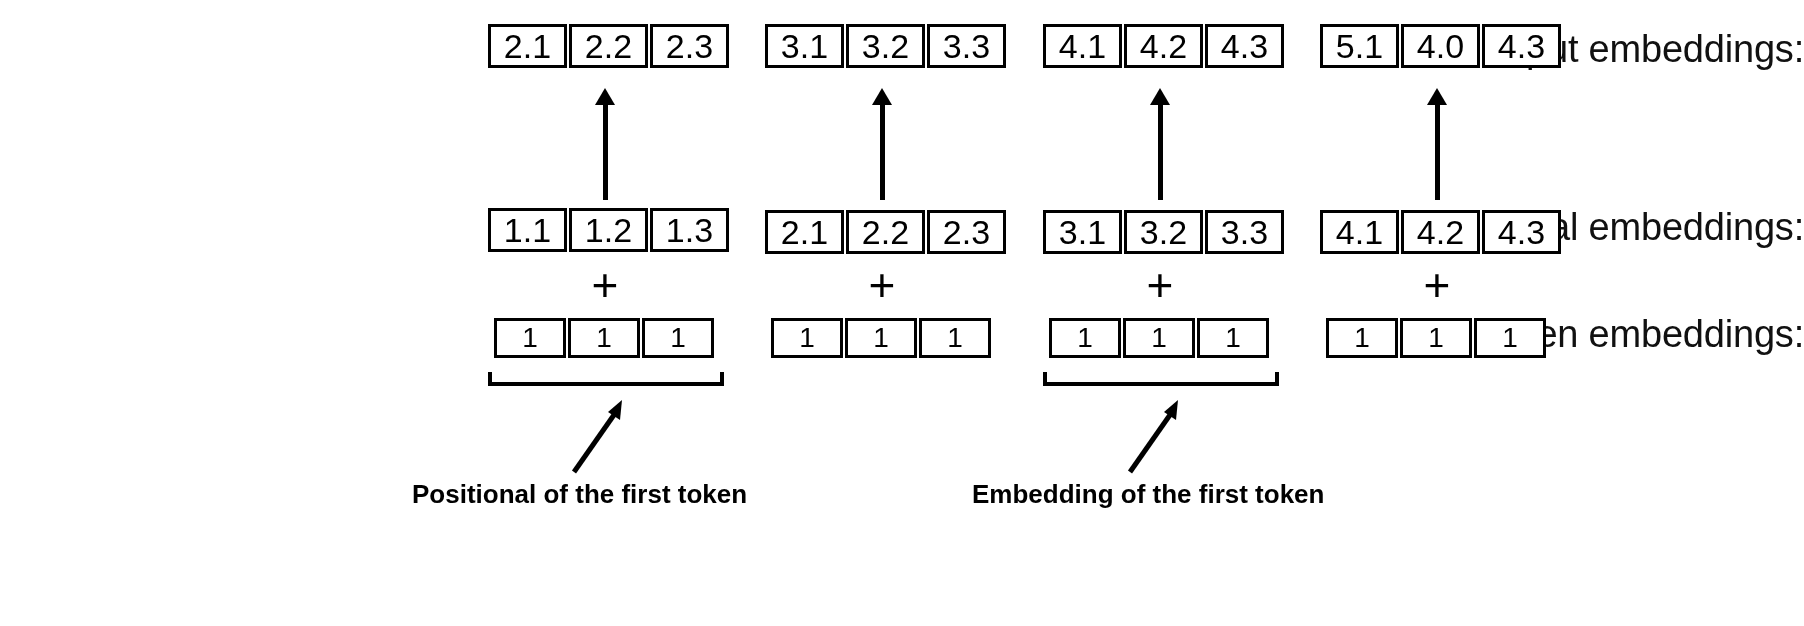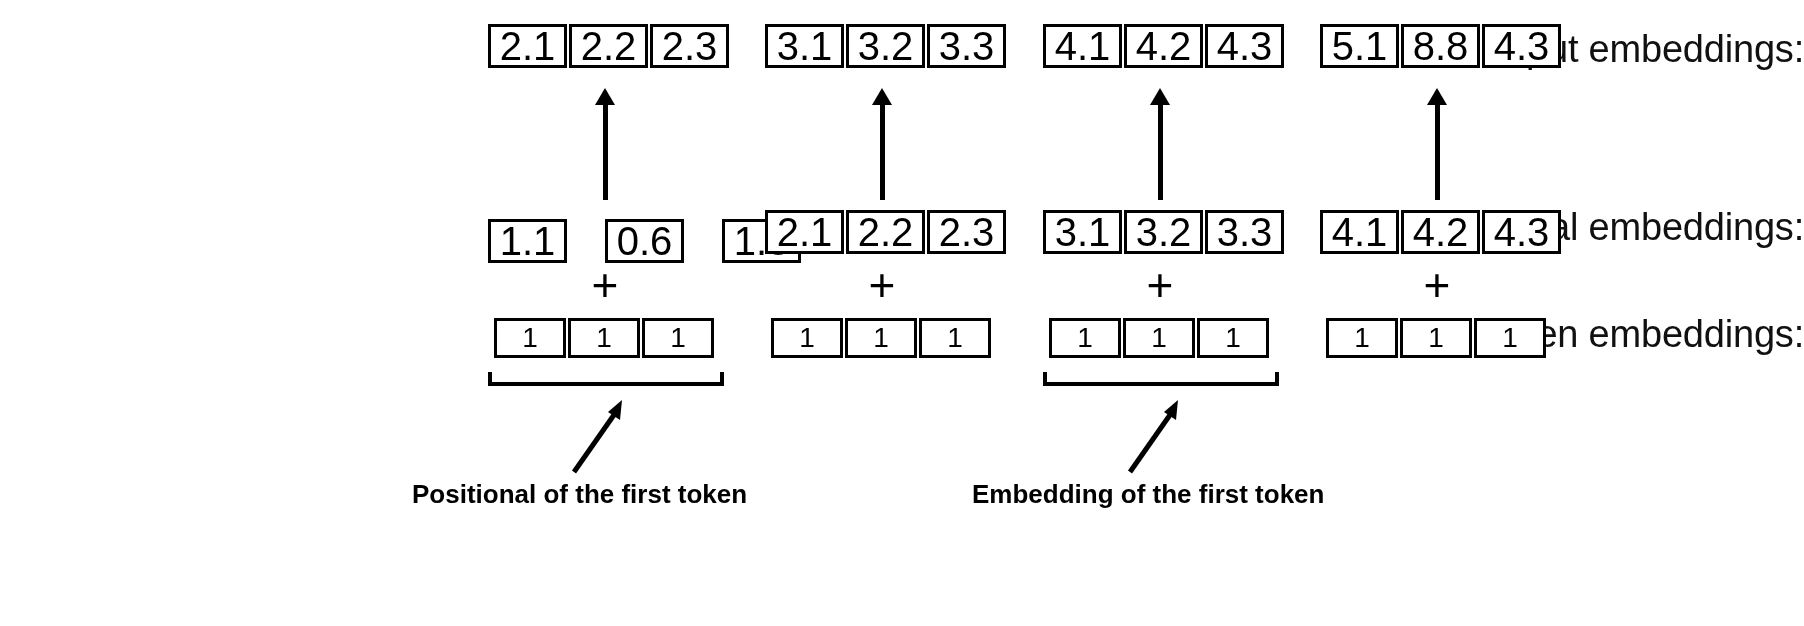--- a/index.html
+++ b/index.html
@@ -41,21 +41,21 @@
     display: flex;
     flex-direction: row;
     align-items: center;
   }
   .cell {
     border: 3px solid #000000;
     background: #ffffff;
     display: flex;
     align-items: center;
     justify-content: center;
-    font-size: 40px;
+    font-size: 34px;
     line-height: 1;
     color: #000000;
     box-sizing: border-box;
   }
   .row-input .cell,
   .row-pos .cell {
     width: 79px;
     height: 44px;
     margin-right: 2px;
   }
@@ -150,44 +150,44 @@
     <div class="cell">3.2</div>
     <div class="cell">3.3</div>
   </div>
   <div class="group row-input" style="left:1043px; top:24px;">
     <div class="cell">4.1</div>
     <div class="cell">4.2</div>
     <div class="cell">4.3</div>
   </div>
   <div class="group row-input" style="left:1320px; top:24px;">
     <div class="cell">5.1</div>
-    <div class="cell">8.8</div>
+    <div class="cell">4.0</div>
     <div class="cell">4.3</div>
   </div>
 
   <div class="v-arrow" style="left:605px; top:88px; height:112px;">
     <div class="head"></div>
     <div class="shaft" style="height:100px;"></div>
   </div>
   <div class="v-arrow" style="left:882px; top:88px; height:112px;">
     <div class="head"></div>
     <div class="shaft" style="height:100px;"></div>
   </div>
   <div class="v-arrow" style="left:1160px; top:88px; height:112px;">
     <div class="head"></div>
     <div class="shaft" style="height:100px;"></div>
   </div>
   <div class="v-arrow" style="left:1437px; top:88px; height:112px;">
     <div class="head"></div>
     <div class="shaft" style="height:100px;"></div>
   </div>
 
-  <div class="group row-pos" style="left:488px; top:219px;gap:36px;">
+  <div class="group row-pos" style="left:488px; top:208px;">
     <div class="cell">1.1</div>
-    <div class="cell">0.6</div>
+    <div class="cell">1.2</div>
     <div class="cell">1.3</div>
   </div>
   <div class="group row-pos" style="left:765px; top:210px;">
     <div class="cell">2.1</div>
     <div class="cell">2.2</div>
     <div class="cell">2.3</div>
   </div>
   <div class="group row-pos" style="left:1043px; top:210px;">
     <div class="cell">3.1</div>
     <div class="cell">3.2</div>

